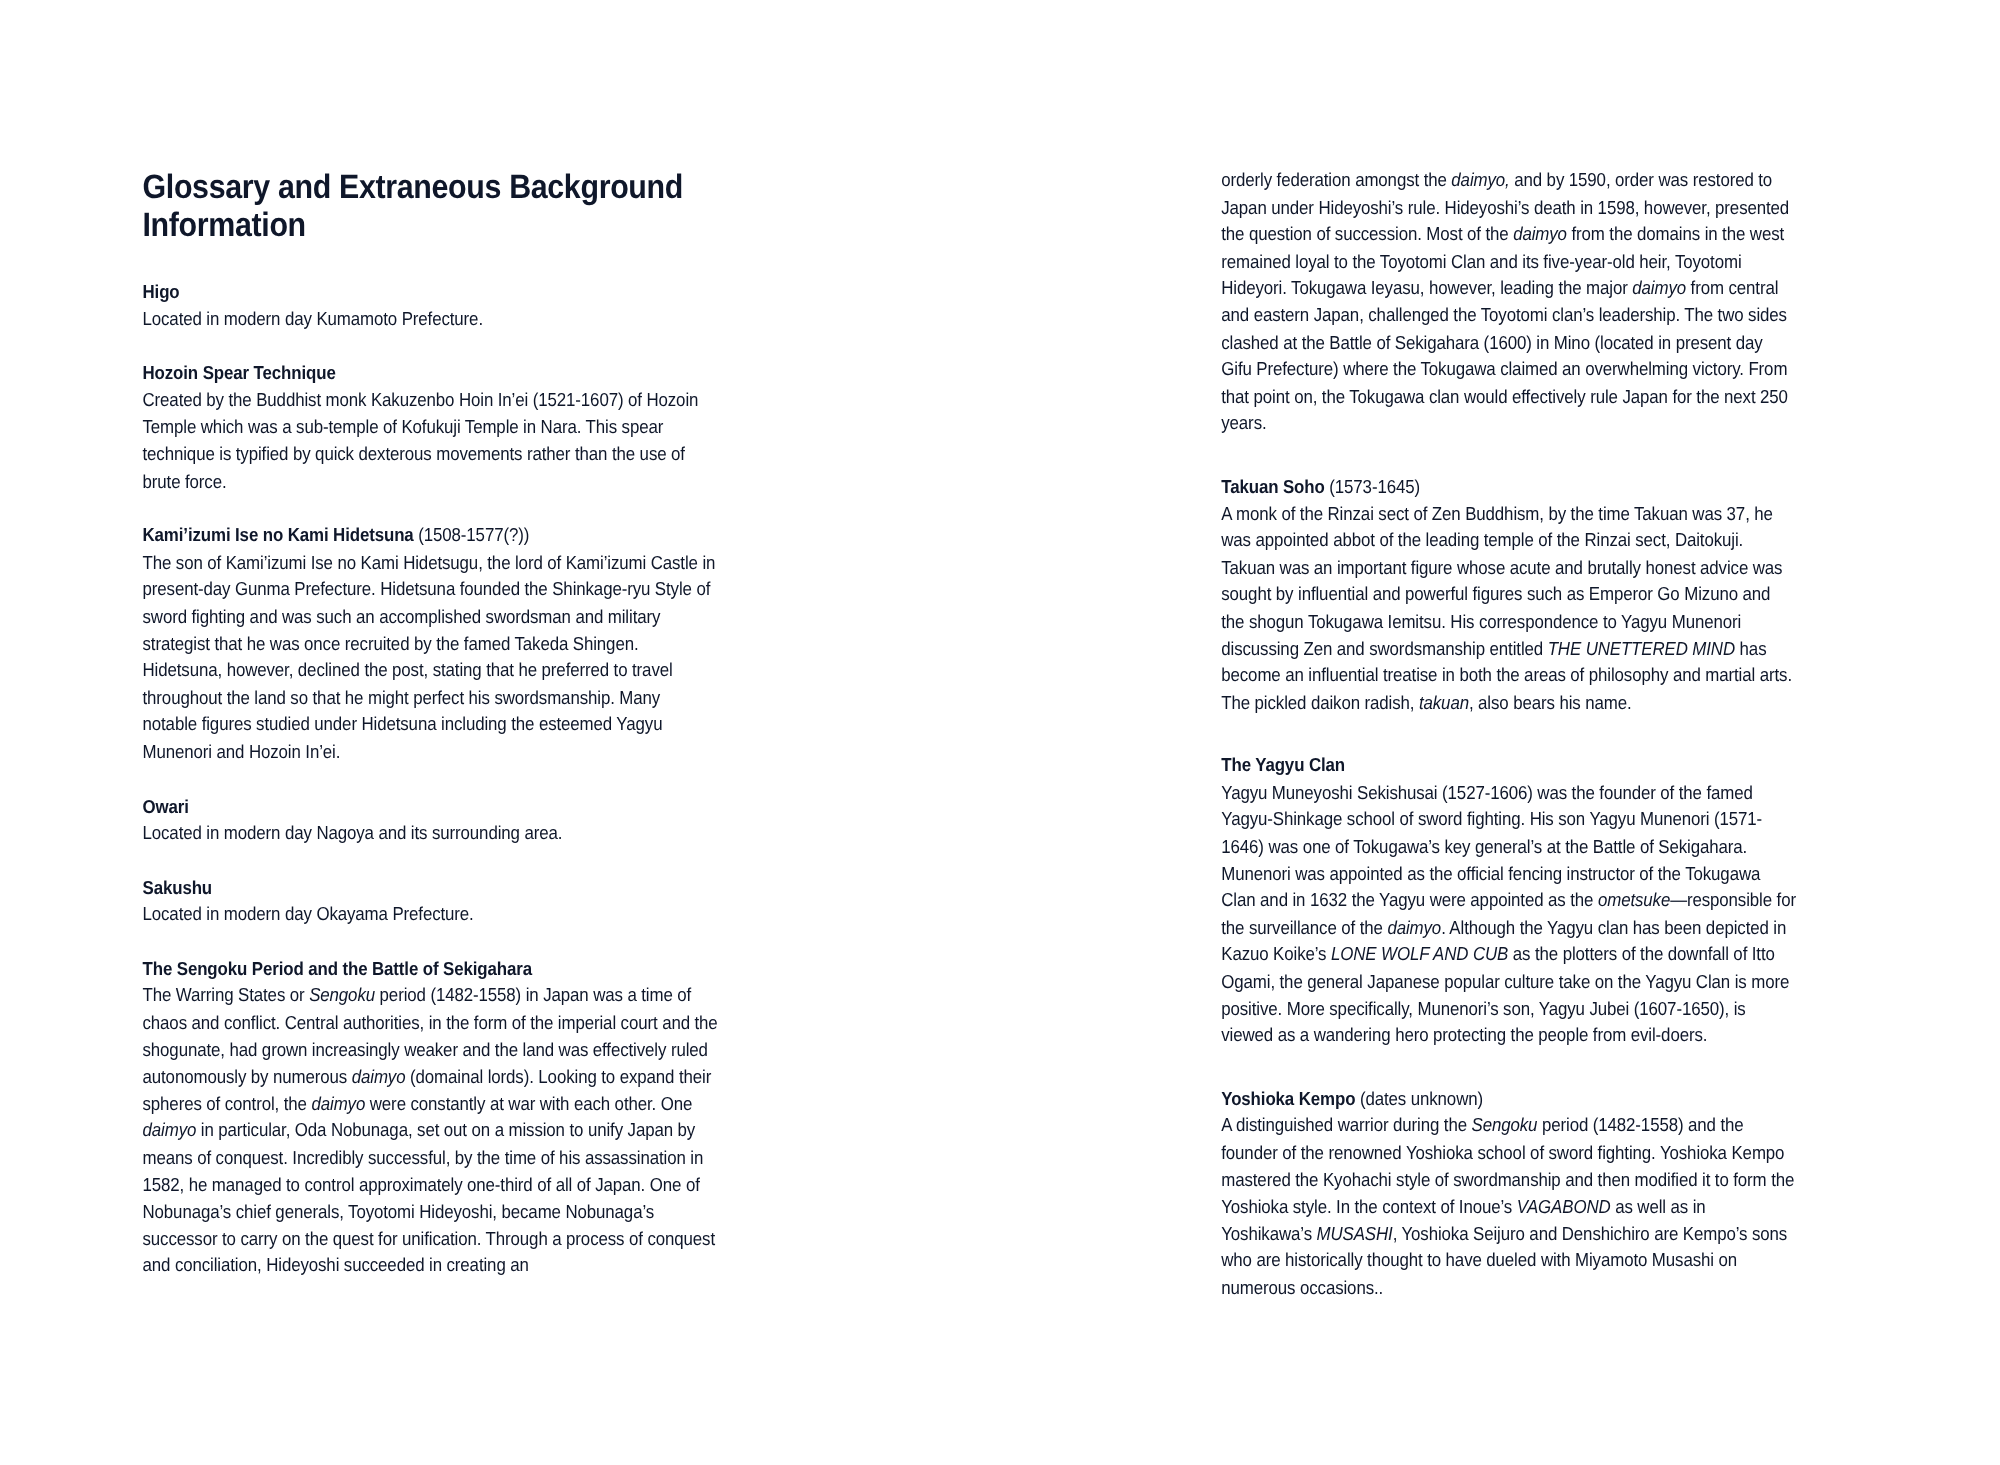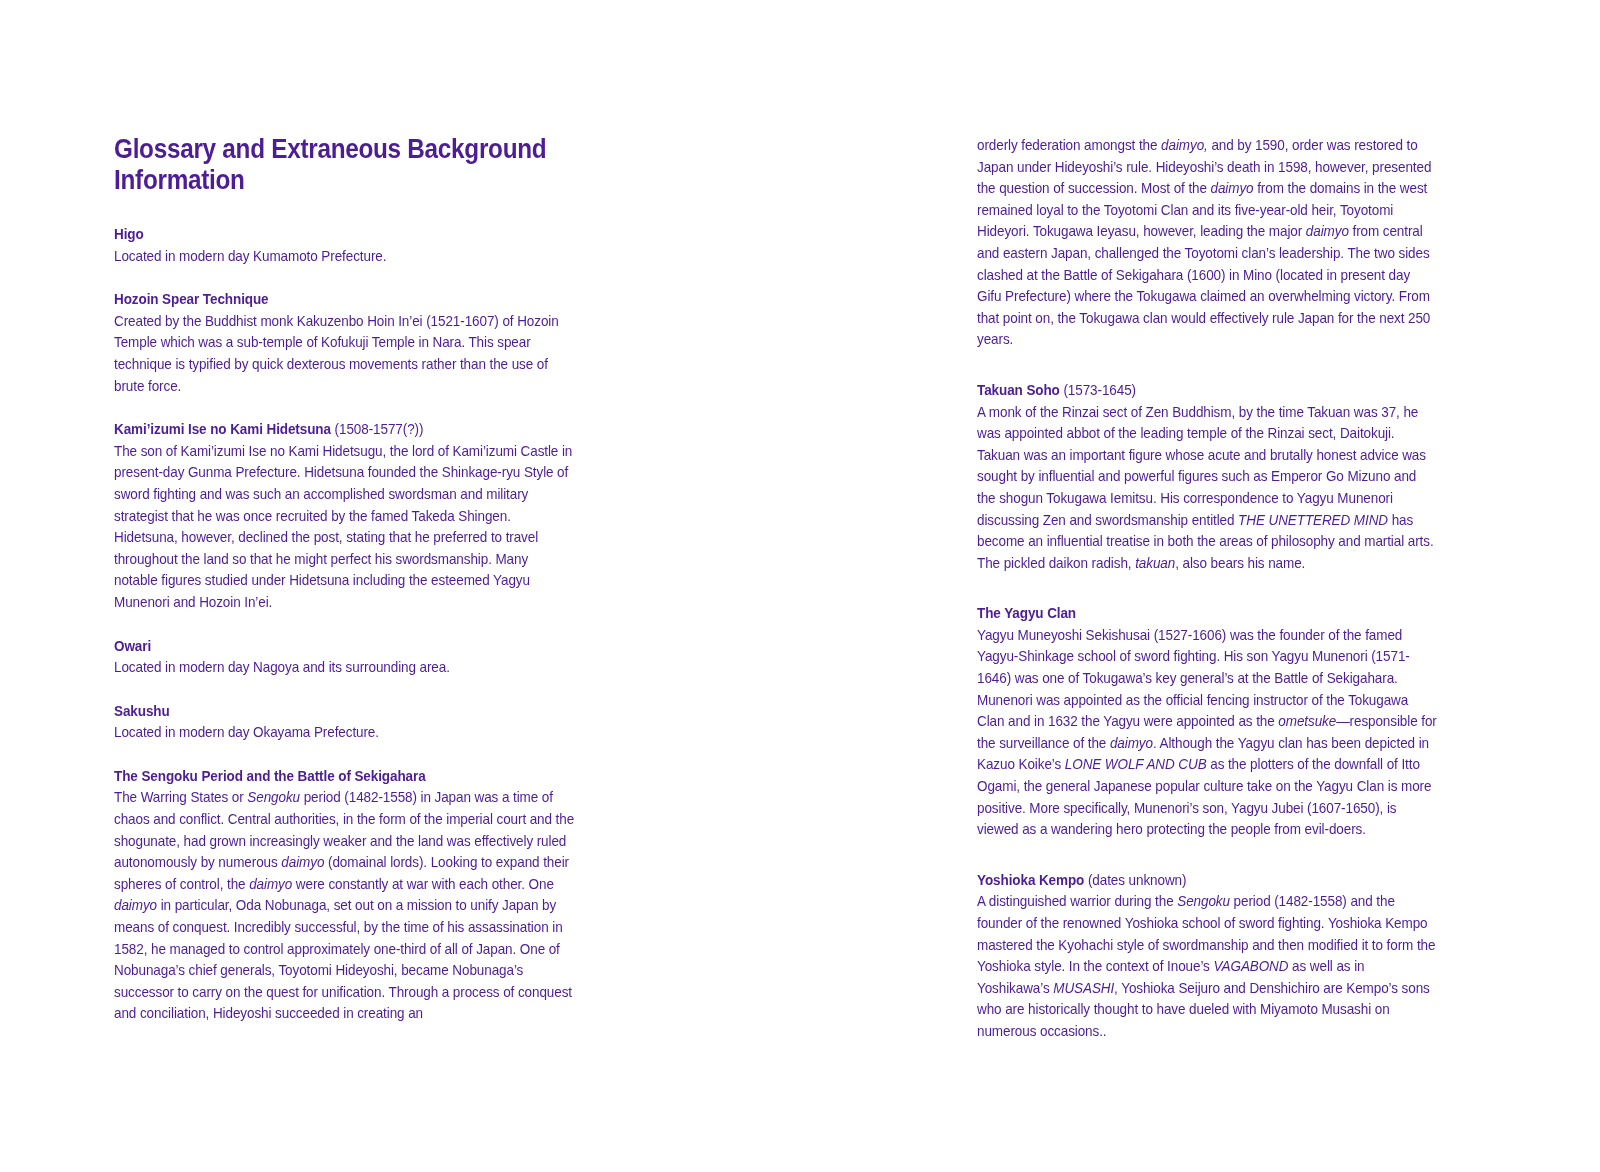--- a/index.html
+++ b/index.html
@@ -7,21 +7,21 @@
     padding: 0;
     background: #ffffff;
   }
   .spread {
     position: relative;
     width: 1600px;
     height: 1172px;
     background: #ffffff;
     overflow: hidden;
     font-family: "Liberation Sans", sans-serif;
-    color: #4c1d95;
+    color: #0f172a;
   }
   .column {
     position: absolute;
     top: 134px;
     width: 512px;
     transform: scaleX(0.90);
     transform-origin: 0 0;
     font-size: 15px;
     line-height: 21.6px;
     letter-spacing: -0.1px;

